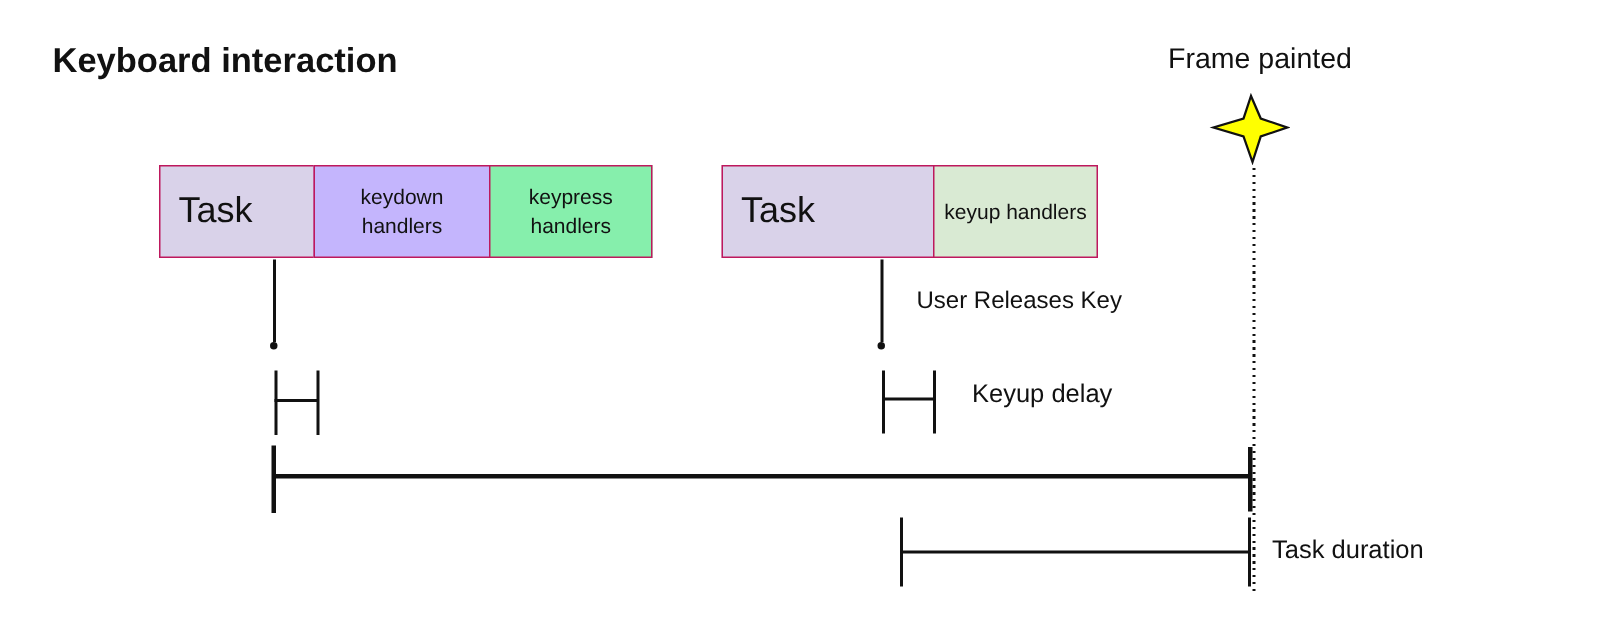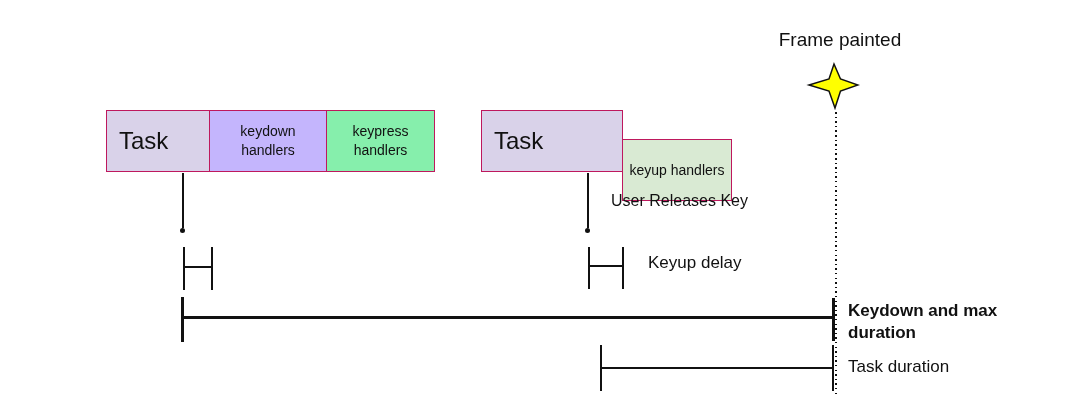--- a/index.html
+++ b/index.html
@@ -30,20 +30,21 @@
   .dotted-v {
     width:1.5px;
     background:repeating-linear-gradient(to bottom, #111 0 1.5px, transparent 1.5px 4.6px);
   }
 </style>
 </head>
 <body>
 
 <div class="canvas">
 
+  <div class="abs title" style="left:35px; top:27px;">Keyboard interaction</div>
 
   <div class="abs fp-label" style="left:765px; top:29px;">Frame painted</div>
 
   <svg class="abs" style="left:806px; top:60px;" width="54" height="50" viewBox="0 0 54 50">
     <polygon points="28,4 34.5,19 52,25 34.5,31 29,48 23,31 3,25 23,19" stroke="#111" stroke-width="1.5" fill="#ffff00"></polygon>
   </svg>
 
   <div class="abs dotted-v" style="left:835px; top:112px; height:284px;"></div>
 
   <div class="abs group" style="left:106px; top:110px;">
@@ -57,21 +58,21 @@
     <div class="seg handler" style="width: 109px; background-color: #86efac;">
       <span class="pre">keypress
 handlers</span>
     </div>
   </div>
 
   <div class="abs group" style="left:481px; top:110px;">
     <div class="seg task" style="width: 142px; background-color: rgb(217, 210, 233);">
       <span>Task</span>
     </div>
-    <div class="seg handler" style="width: 110px; background-color: rgb(217, 234, 211); margin-top: 29px;">
+    <div class="seg handler" style="width: 110px; background-color: rgb(217, 234, 211);">
       <span class="pre">keyup handlers</span>
     </div>
   </div>
 
   <div class="abs vline" style="left:182px; top:173px; height:55px;"></div>
   <div class="abs dot" style="left:180px; top:228px;"></div>
 
   <div class="abs vline" style="left:587px; top:173px; height:55px;"></div>
   <div class="abs dot" style="left:585px; top:228px;"></div>
   <div class="abs evt-lbl" style="left:611px; top:192px;">User Releases Key</div>
@@ -81,21 +82,19 @@
   <div class="abs hline" style="left:183px; top:266px; width:29px;"></div>
 
   <div class="abs vline" style="left:588px; top:247px; height:42px;"></div>
   <div class="abs vline" style="left:622px; top:247px; height:42px;"></div>
   <div class="abs hline" style="left:588px; top:265px; width:35px;"></div>
   <div class="abs lbl" style="left:648px; top:253px;">Keyup delay</div>
 
   <div class="abs vthick" style="left:181px; top:297px; height:45px;"></div>
   <div class="abs hthick" style="left:183px; top:316px; width:651px;"></div>
   <div class="abs vthick" style="left:832px; top:298px; height:43px;"></div>
-  <div class="abs lbl-b pre" style="left:848px; top:300px;">Keydown and max
-duration</div>
 
   <div class="abs vline" style="left:600px; top:345px; height:46px;"></div>
   <div class="abs hline" style="left:601px; top:367px; width:232px;"></div>
   <div class="abs vline" style="left:832px; top:345px; height:46px;"></div>
   <div class="abs lbl" style="left:848px; top:357px;">Task duration</div>
 
 </div>
 
 </body></html>

